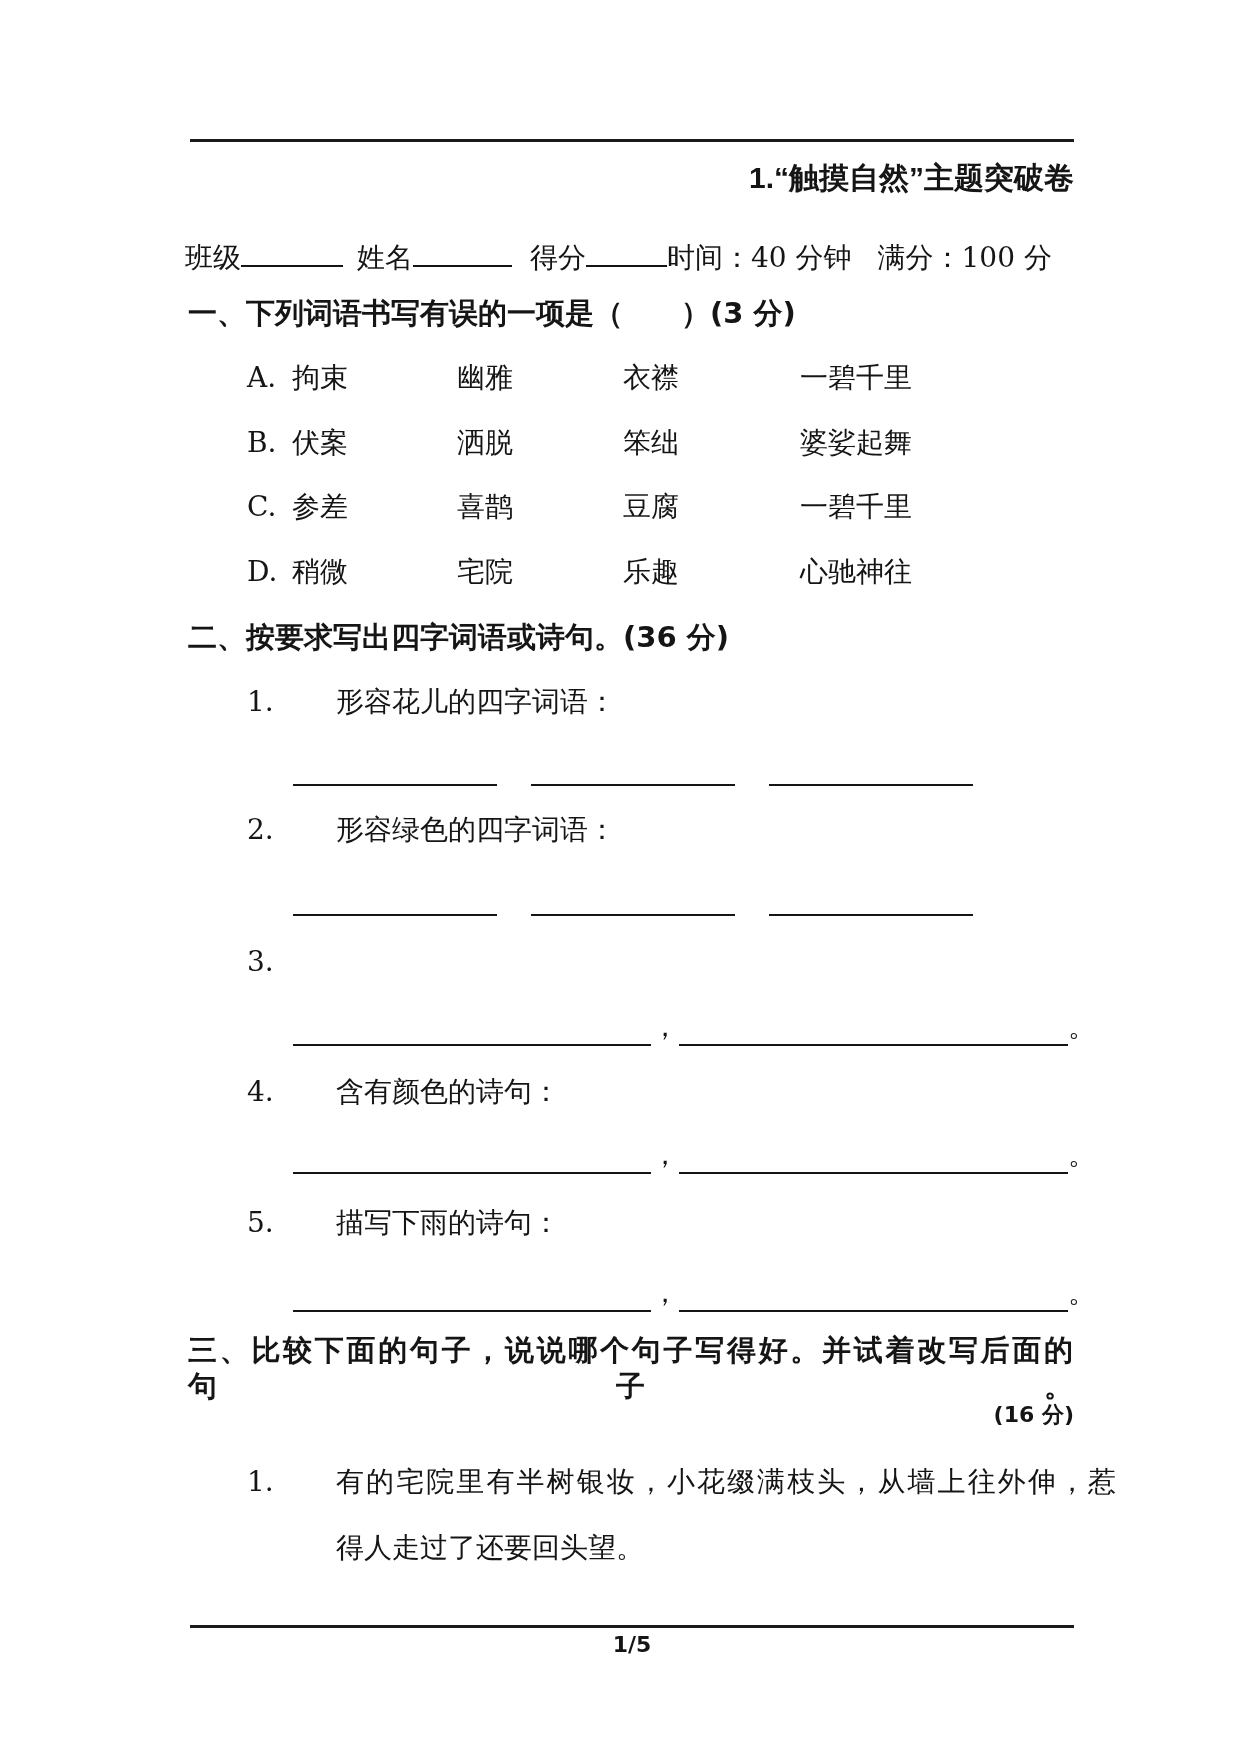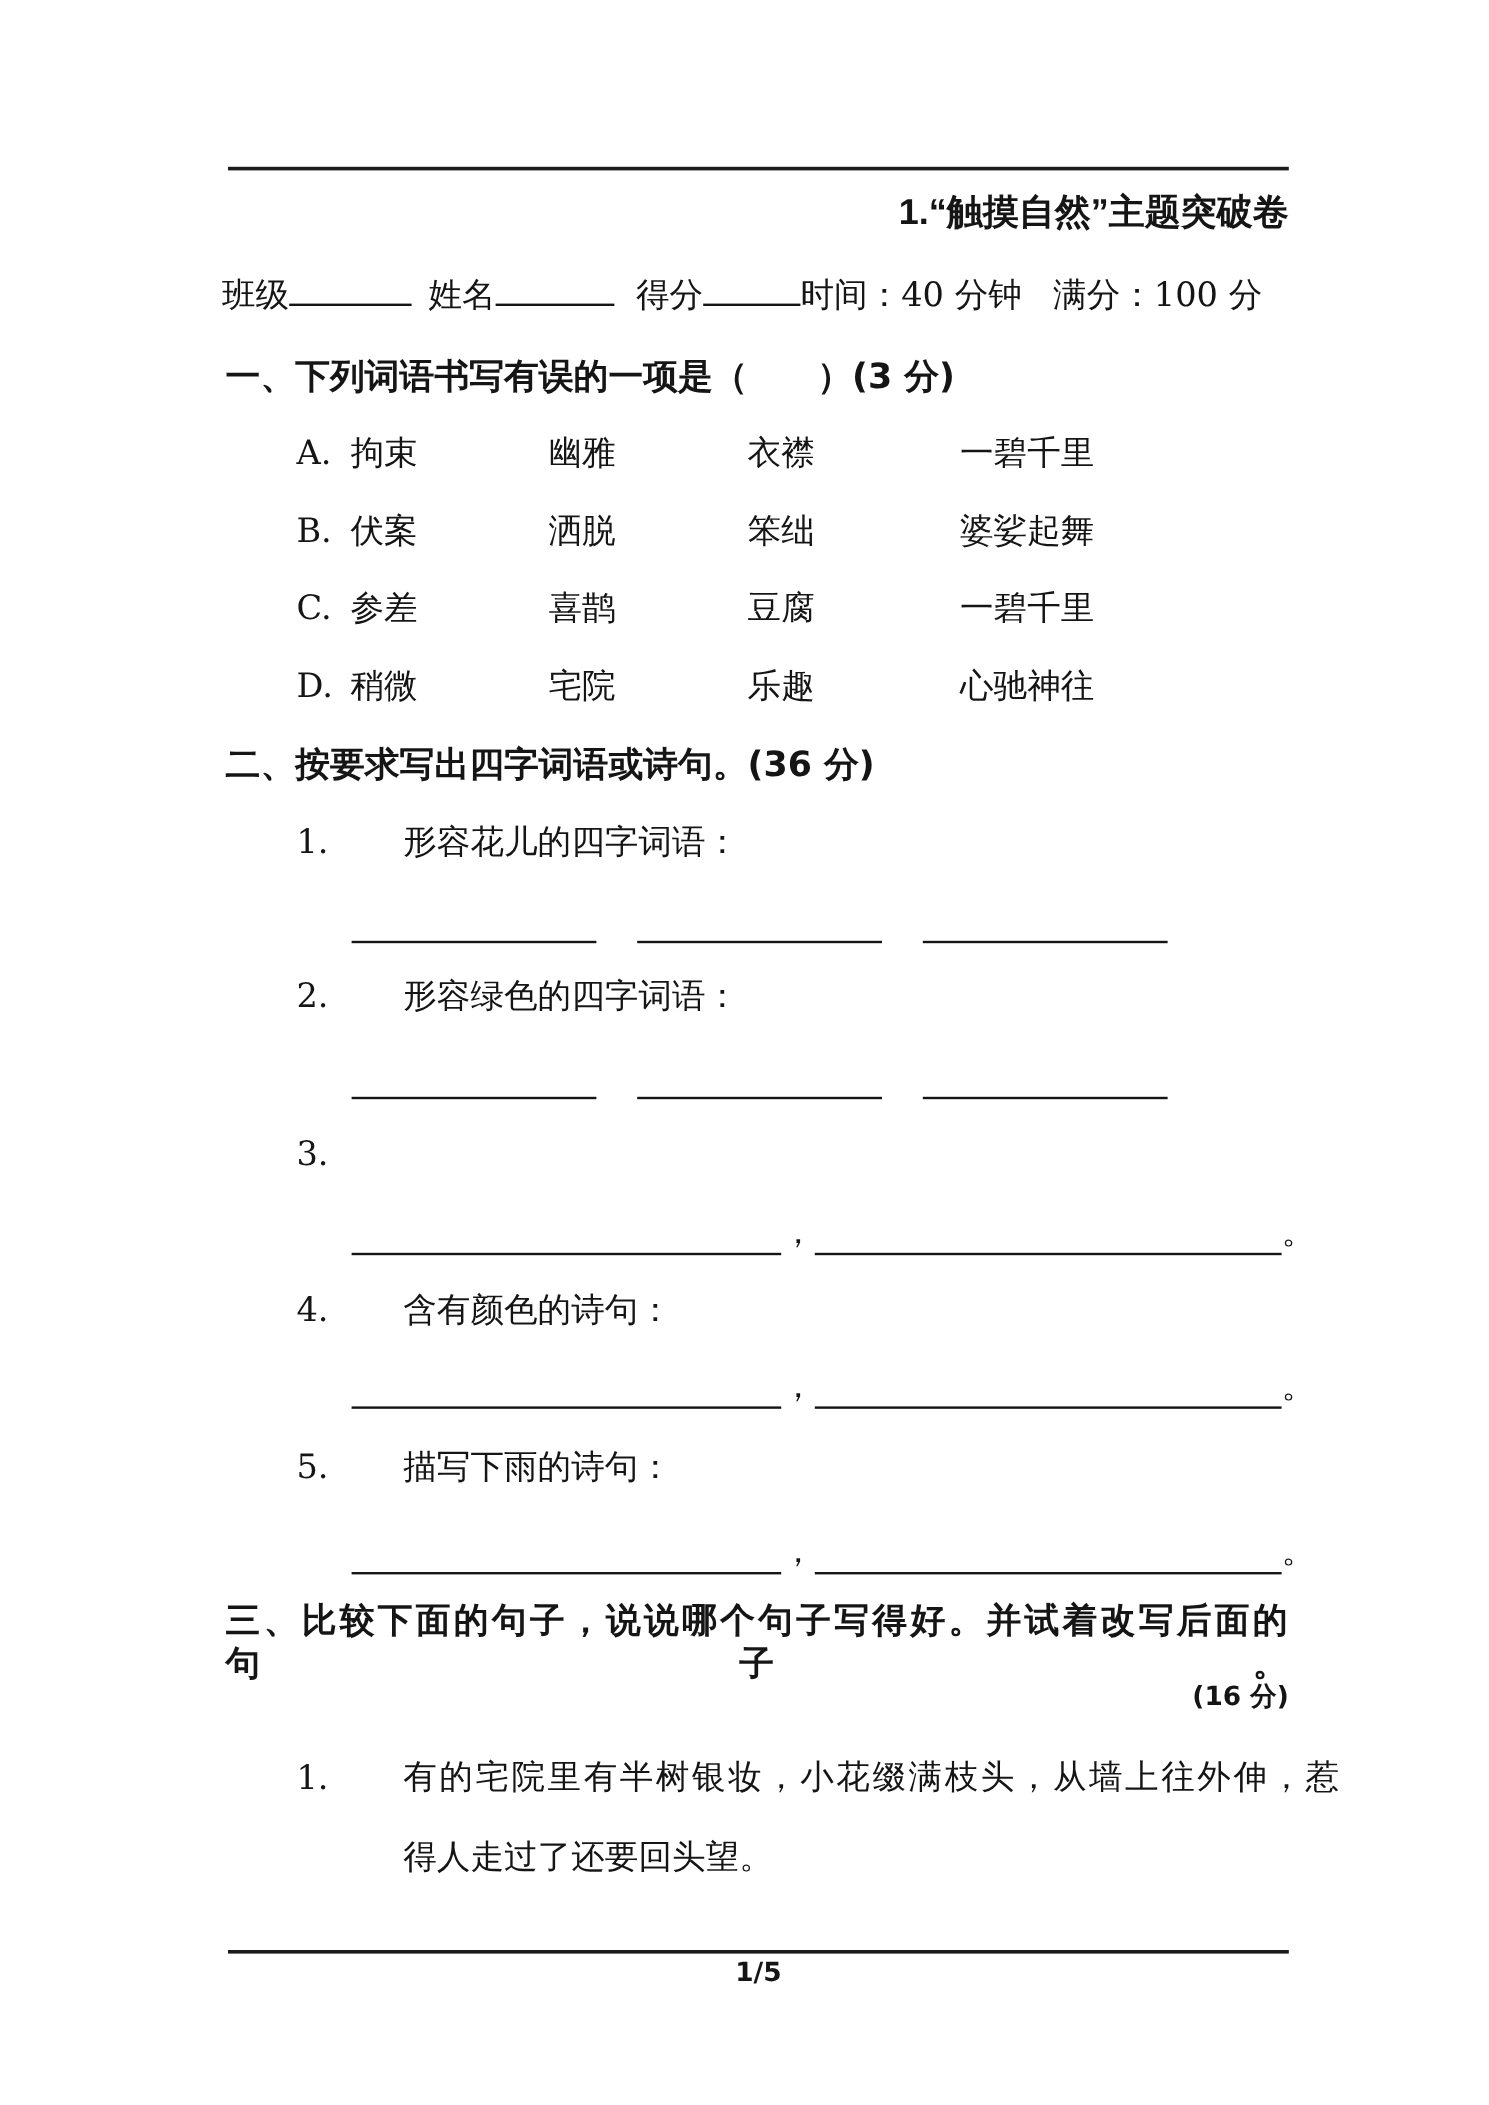--- a/index.html
+++ b/index.html
@@ -31,21 +31,21 @@
     text-align: right;
     font-family: Liberation Sans, sans-serif;
     font-weight: bold;
     font-size: 30px;
     line-height: 40px;
     white-space: nowrap;
   }
   .info-row {
     position: absolute;
     left: 185px;
-    top: 226px;
+    top: 238px;
     line-height: 36px;
     white-space: nowrap;
   }
   .heading {
     position: absolute;
     left: 188px;
     font-family: "DejaVu Sans", sans-serif;
     font-weight: bold;
     font-size: 29px;
     line-height: 36px;
@@ -71,21 +71,20 @@
   .row .c3 { position: absolute; left: 623px; white-space: nowrap; }
   .row .c4 { position: absolute; left: 800px; white-space: nowrap; }
   .row .num  { position: absolute; left: 247px; white-space: nowrap; }
   .row .text { position: absolute; left: 293px; white-space: nowrap; margin-left: 43px; }
   .row .text.jt {
     width: 782px;
     white-space: normal;
     text-align: justify;
     text-align-last: justify;
     letter-spacing: 2px;
-    font-family: Liberation Serif, serif;
   }
   .blank {
     display: inline-block;
     height: 0.95em;
     border-bottom: 2px solid #151515;
     vertical-align: baseline;
   }
   .ml14 { margin-left: 14px; }
   .ml18 { margin-left: 18px; }
   .ml26 { margin-left: 26px; }

